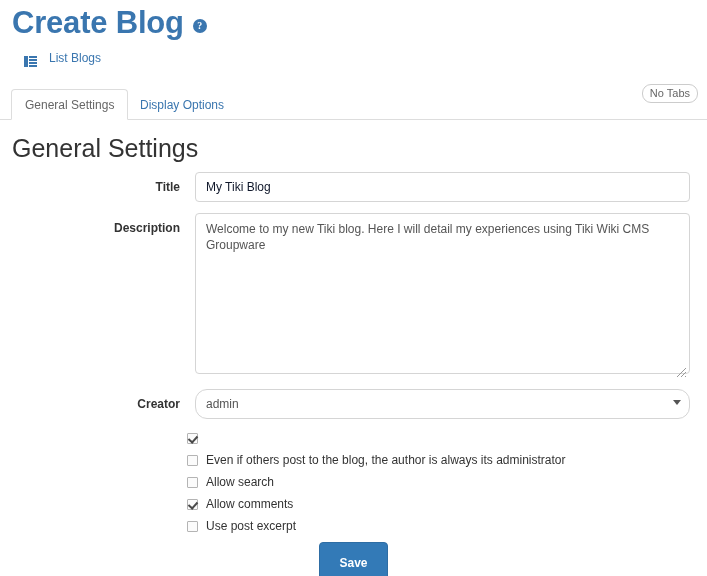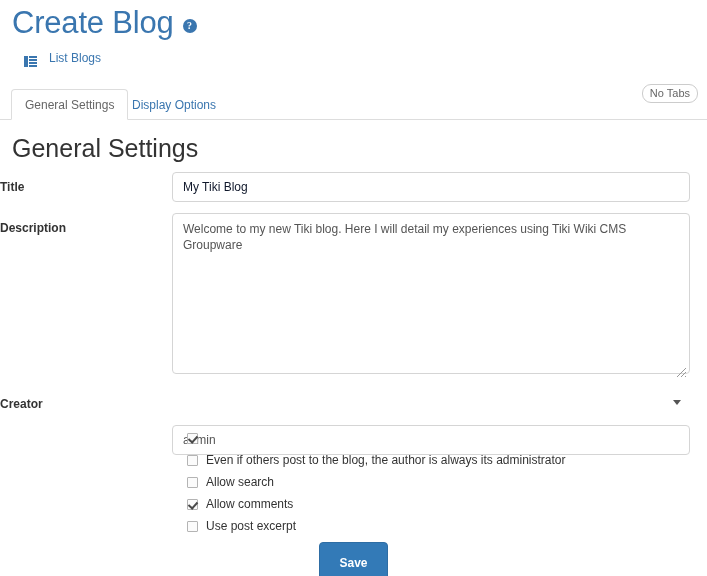--- a/index.html
+++ b/index.html
@@ -25,21 +25,21 @@
   .page-title-row {
     position: absolute;
     left: 12px;
     top: 6px;
     display: flex;
     align-items: center;
     gap: 9px;
   }
   .page-title {
     font-size: 31px;
-    font-weight: normal;
+    font-weight: bold;
     color: #3a76af;
     letter-spacing: -0.2px;
     line-height: 34px;
     white-space: nowrap;
   }
   .help-icon {
     width: 14px;
     height: 14px;
     border-radius: 50%;
     background: #3a76af;
@@ -106,21 +106,21 @@
   .tab.active {
     left: 11px;
     background: #ffffff;
     color: #666666;
     border: 1px solid #dddddd;
     border-bottom: 1px solid #ffffff;
     border-radius: 4px 4px 0 0;
     z-index: 2;
   }
   .tab.inactive {
-    left: 118px;
+    left: 126px;
     color: #3a76af;
     border: 1px solid transparent;
     background: transparent;
   }
 
   
   .no-tabs-btn {
     position: absolute;
     right: 9px;
     top: 84px;
@@ -153,25 +153,27 @@
     width: 707px;
   }
   .form-row {
     position: relative;
     display: flex;
     align-items: flex-start;
     margin-bottom: 11px;
   }
   .form-label {
     width: 172px;
+    text-align: right;
     padding-right: 15px;
     font-size: 12px;
     font-weight: bold;
     color: #333333;
     line-height: 30px;
+    margin-left: 23px;
   }
   .form-control-wrap {
     flex: 1;
     padding-right: 17px;
   }
 
   .text-input {
     width: 100%;
     height: 30px;
     padding: 5px 10px;
@@ -212,26 +214,25 @@
   .select-holder { position: relative; }
   .select-input {
     width: 100%;
     height: 30px;
     padding: 5px 26px 5px 10px;
     font-family: "Liberation Sans", sans-serif;
     font-size: 12px;
     color: #555555;
     background: #ffffff;
     border: 1px solid #d5d5d5;
-    border-radius: 4px;
+    border-radius: 12px;
     outline: none;
     appearance: none;
     -webkit-appearance: none;
     cursor: pointer;
-    margin-top: 36px;
   }
   .select-arrow {
     position: absolute;
     right: 9px;
     top: 11px;
     width: 0;
     height: 0;
     border-left: 4px solid transparent;
     border-right: 4px solid transparent;
     border-top: 5px solid #555555;

